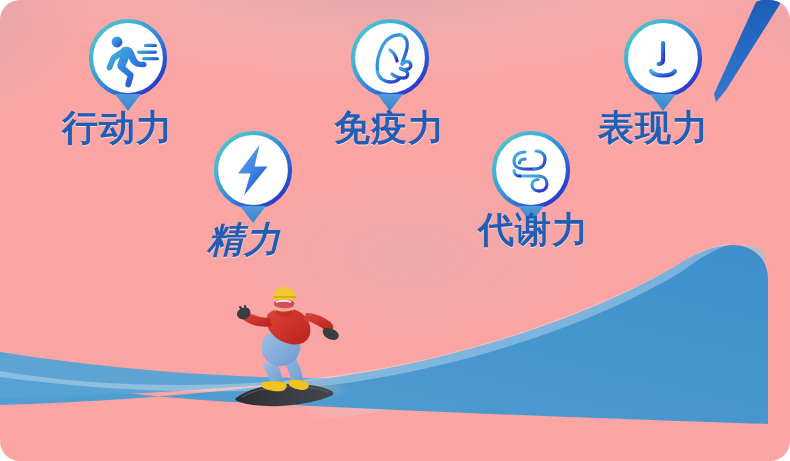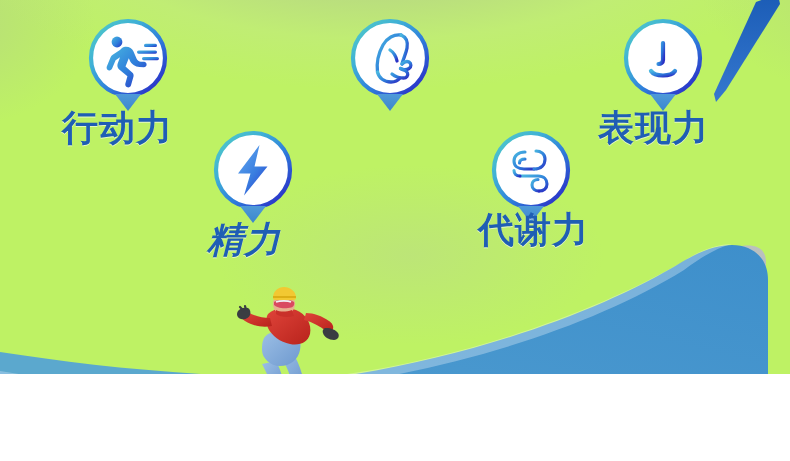--- a/index.html
+++ b/index.html
@@ -1,19 +1,19 @@
 <!DOCTYPE html>
 <html><head>
 <meta charset="utf-8">
 <style>
   html,body{margin:0;padding:0;background:#fff;}
   body{width:790px;height:461px;overflow:hidden;
        font-family:"Liberation Sans","DejaVu Sans",sans-serif;}
 
-  #stage{position:relative;width:790px;height:374px;background:#bef264;overflow:hidden;}
+  #stage{position:relative;width:790px;height:461px;background:#fca5a5;overflow:hidden;border-radius:20px;}
 
   
   .vignette-top{
     position:absolute;left:0;top:-60px;width:790px;height:240px;
     background:radial-gradient(ellipse 430px 150px at 48% 0%,
                rgba(150,152,156,.50) 0%, rgba(176,178,182,.32) 38%,
                rgba(205,207,211,.14) 66%, rgba(255,255,255,0) 100%);
     pointer-events:none;
   }
   .vignette-left{
@@ -209,20 +209,21 @@
 
         <path d="M29.5 56 C31 62 36 66 43 66 C47 66 50 64.5 52 62"></path>
 
         <path d="M42 34 C45 36 48 40 49 45"></path>
       </g>
     </svg>
     <svg class="tri" width="26" height="17" viewBox="0 0 26 17">
       <path d="M0 0 L26 0 L13 17 Z" fill="url(#triGrad)"></path>
     </svg>
   </div>
+  <div class="plabel" style="left:334px;top:110px;">免疫力</div>
 
   <div class="pin" style="left:489px;top:128px;">
     <svg class="ringwrap" viewBox="0 0 84 84">
       <circle cx="42" cy="42" r="37" fill="#ffffff" stroke="url(#ringGrad)" stroke-width="4.2"></circle>
     </svg>
     <svg class="glyph" viewBox="0 0 84 84">
       <g fill="none" stroke="url(#glyphGrad)" stroke-width="3.1" stroke-linecap="round" stroke-linejoin="round">
 
         <path d="M36 24 C29 24 25 28 25 33 C25 38 29 41 35 41 L45 41"></path>
         <path d="M36 31 C32 31 30.5 33 30.5 35"></path>

